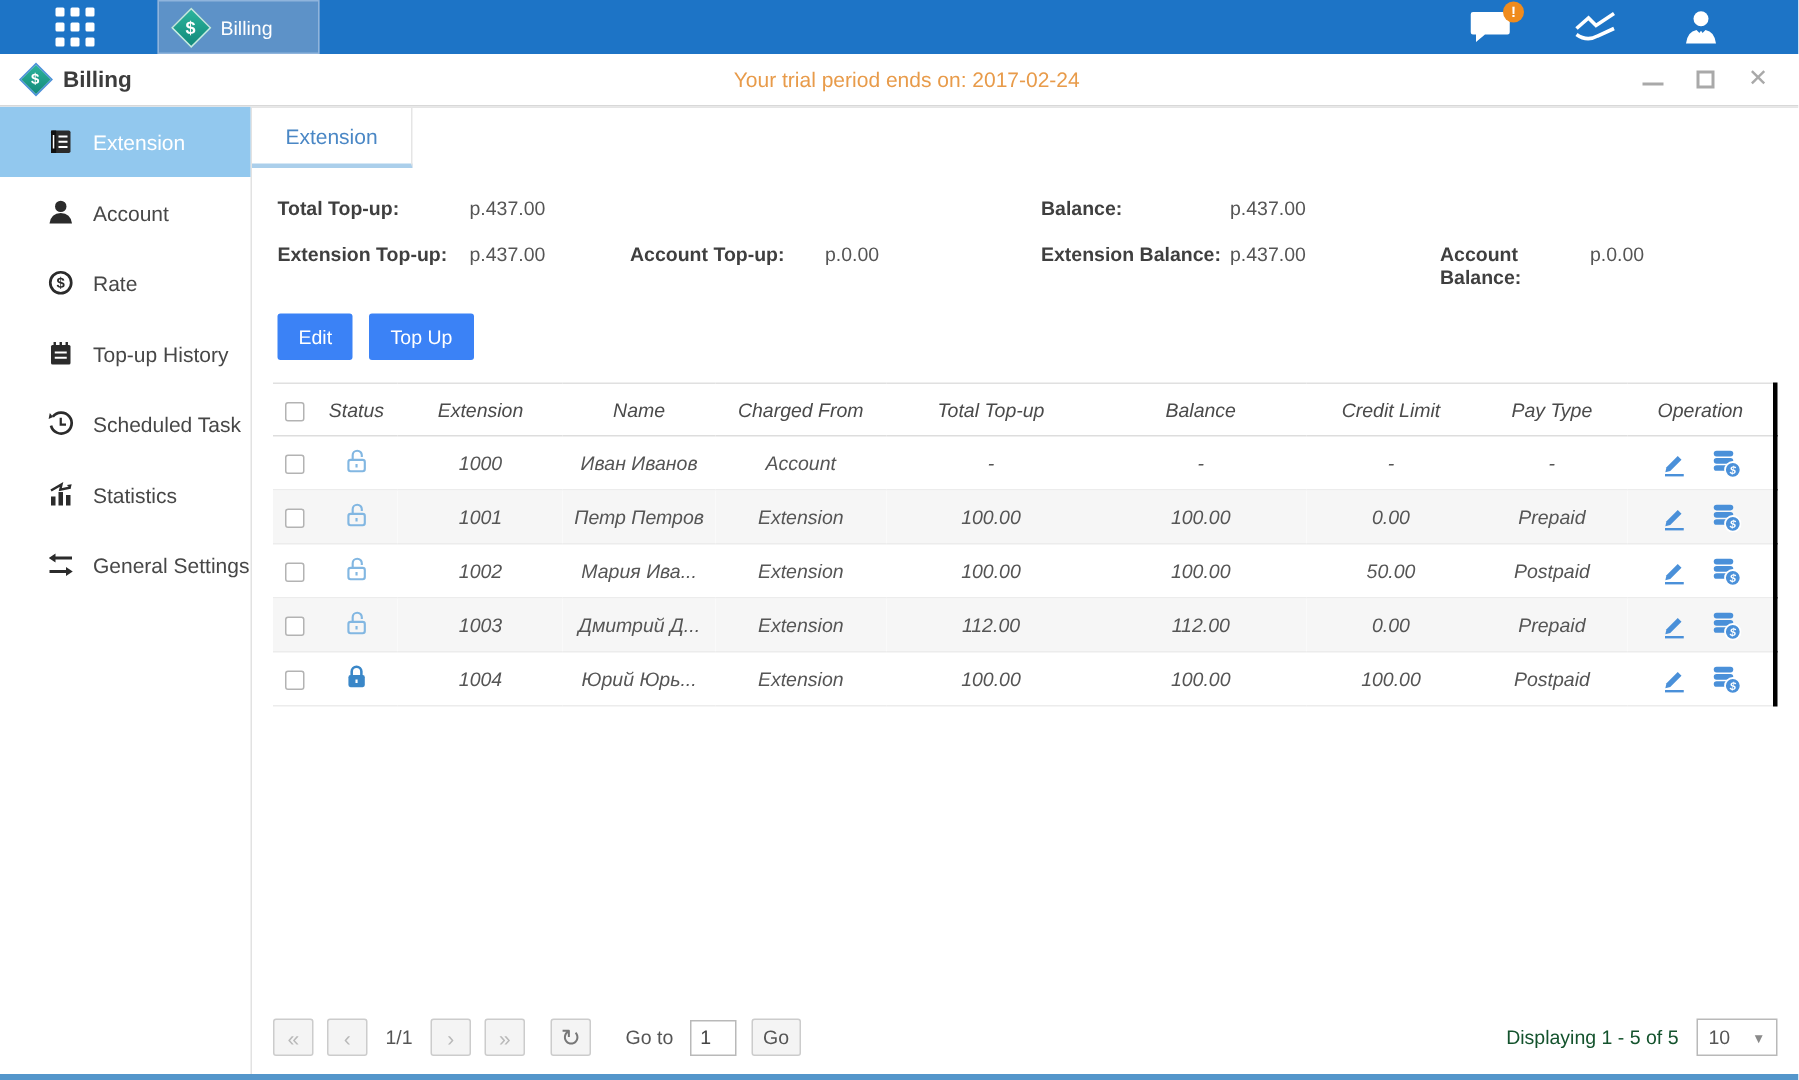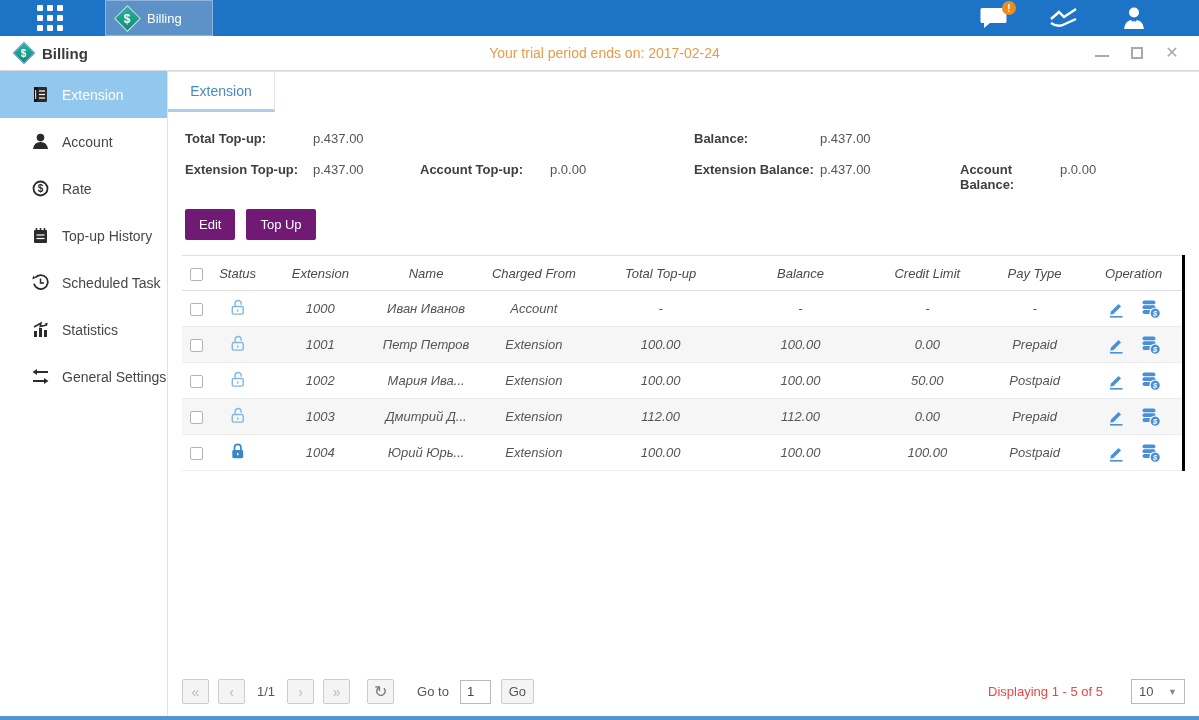--- a/index.html
+++ b/index.html
@@ -39,42 +39,42 @@
   .main { flex:1; display:flex; flex-direction:column; min-width:0; }
   .tabstrip { height:40px; border-top:1px solid #e5e5e5; position:relative; flex:none; }
   .tab-active { position:absolute; left:0; top:0; width:107px; height:40px; border-right:1px solid #e5e5e5; border-bottom:3px solid #abcfeb; display:flex; align-items:center; justify-content:center; color:#4a87c5; font-size:14px; cursor:pointer; background:#fff; }
 
   
   .summary { display:grid; grid-template-columns:128px 107px 130px 144px 126px 140px 100px auto; padding:20px 0 0 17px; row-gap:16px; flex:none; }
   .summary b { color:#3f3f3f; font-size:13px; }
   .summary span { color:#555; }
 
   .btn-row { padding:17px 0 0 17px; display:flex; gap:11px; flex:none; }
-  .btn { background:#701a75; color:#fff; font-size:13px; border:none; padding:8px 14px; border-radius:2px; cursor:pointer; font-family:inherit; }
+  .btn { background:#3b82f6; color:#fff; font-size:13px; border:none; padding:8px 14px; border-radius:2px; cursor:pointer; font-family:inherit; }
 
   
   .table-wrap { margin:15px 0 0 14px; width:1003px; flex:none; }
   table { border-collapse:collapse; width:100%; font-size:13px; color:#555; table-layout:fixed; border-right:3px solid #000000;font-style:italic; }
   thead th { font-weight:normal; color:#4a4a4a; height:35px; border-top:1px solid #e0e0e0; border-bottom:1px solid #dddddd; text-align:center; }
   tbody td { height:35px; text-align:center; border-bottom:1px solid #ececec; overflow:hidden; white-space:nowrap; }
   tbody tr:nth-child(even) { background:#f6f6f6; }
   .checkbox { display:inline-block; width:13px; height:13px; border:1px solid #b3b3b3; border-radius:2px; background:#fff; vertical-align:middle; cursor:pointer; }
   .op-cell { display:flex; align-items:center; justify-content:center; gap:16px; height:35px; }
   .op-btn { cursor:pointer; display:flex; }
 
   
   .pager { margin-top:auto; flex:none; display:flex; align-items:center; padding:0 14px 16px 14px; }
   .pg-btn { width:27px; height:25px; background:#f4f4f4; border:1px solid #ccc; border-radius:2px; color:#b9b9b9; font-size:14px; display:flex; align-items:center; justify-content:center; margin-right:9px; cursor:pointer; }
   .pg-indicator { color:#555; margin:0 12px 0 3px; }
   .pg-refresh { color:#777; font-size:16px; margin-left:8px; }
   .goto-label { color:#555; margin:0 11px 0 14px; }
   .goto-input { width:31px; height:24px; border:1px solid #b9b9b9; text-align:left; padding-left:6px; font-size:13px; color:#444; font-family:inherit; }
   .go-btn { width:33px; margin-left:10px; color:#555; font-size:13px; }
   .pager-right { margin-left:auto; display:flex; align-items:center; }
-  .displaying { color:#ef4444; margin-right:28px; }
+  .displaying { color:#14532d; margin-right:12px; }
   .page-size { width:54px; height:25px; border:1px solid #b9b9b9; background:#fff; display:flex; align-items:center; padding:0 7px; cursor:pointer; justify-content:space-between; color:#555; }
   .page-size .tri { color:#8a8a8a; font-size:9px; }
 
   .bottom-accent { position:absolute; left:0; bottom:0; width:100%; height:4px; background:#5496cb; }
 </style>
 </head>
 <body>
 
 <div class="topbar">
   <div class="apps-grid">

